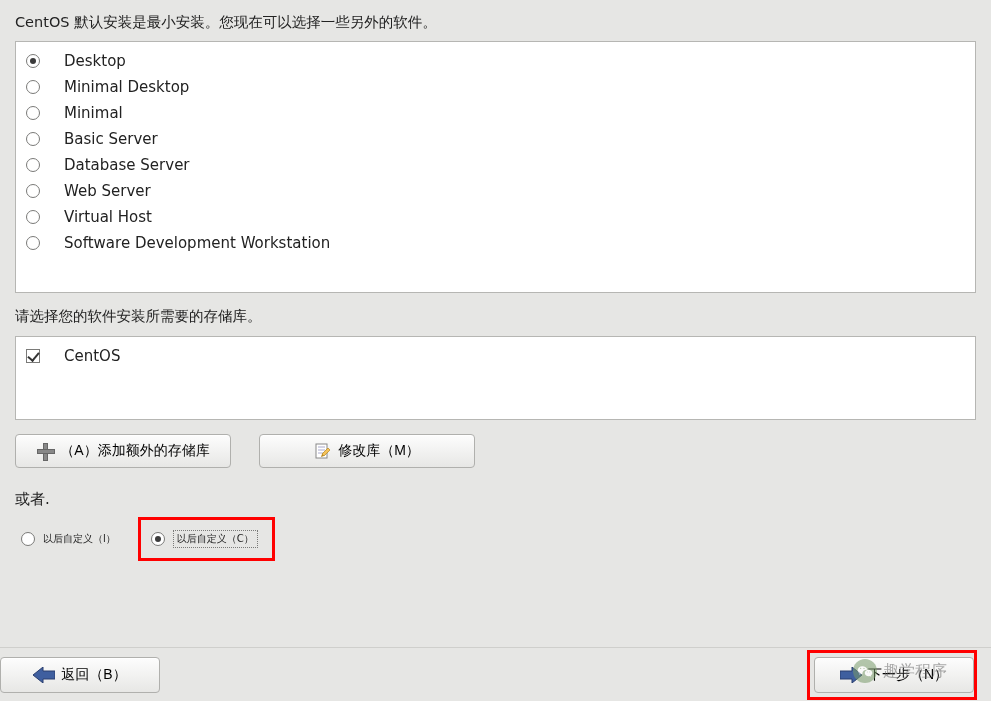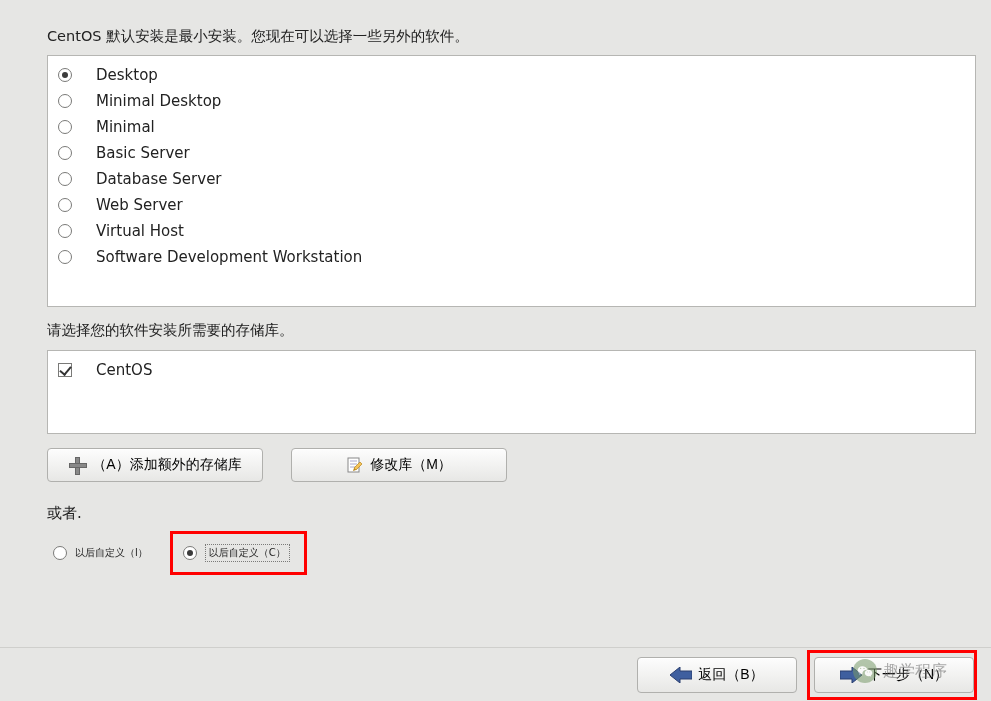--- a/index.html
+++ b/index.html
@@ -5,21 +5,21 @@
     * { box-sizing: border-box; margin: 0; padding: 0; }
     body {
       font-family: "DejaVu Sans", "Liberation Sans", Arial, sans-serif;
       font-size: 15px;
       background: #e6e6e4;
       color: #222;
       width: 991px;
       height: 701px;
       overflow: hidden;
     }
-    .content { padding: 27px 15px; margin-left: 32px; }
+    .content { padding: 13px 15px; }
     .desc-line { margin-bottom: 9px; font-size: 14.5px; }
     .listbox {
       background: #fff;
       border: 1px solid #b6b6b3;
       padding: 6px 8px 18px 8px;
       margin-bottom: 14px;
     }
     .listbox.tall { min-height: 252px; }
     .listbox.repo { min-height: 84px; padding-top: 6px; padding-bottom: 6px; }
     .radio-item, .check-item {
@@ -123,23 +123,23 @@
     .footer {
       position: absolute;
       right: 0;
       bottom: 0;
       width: 100%;
       border-top: 1px solid #cfcfcc;
       background: #e6e6e4;
       height: 54px;
       display: flex;
       align-items: center;
-      justify-content: flex-end;
+      justify-content: space-between;
       padding-right: 14px;
-      gap: 10px;
+      gap: 24px;
     }
     .arrow-left, .arrow-right {
       display: inline-block;
     }
     .arrow-left svg, .arrow-right svg { width: 22px; height: 16px; display: block; }
     .next-highlight {
       border: 3px solid #f00;
       padding: 4px 0 4px 4px;
       display: inline-flex;
     }

